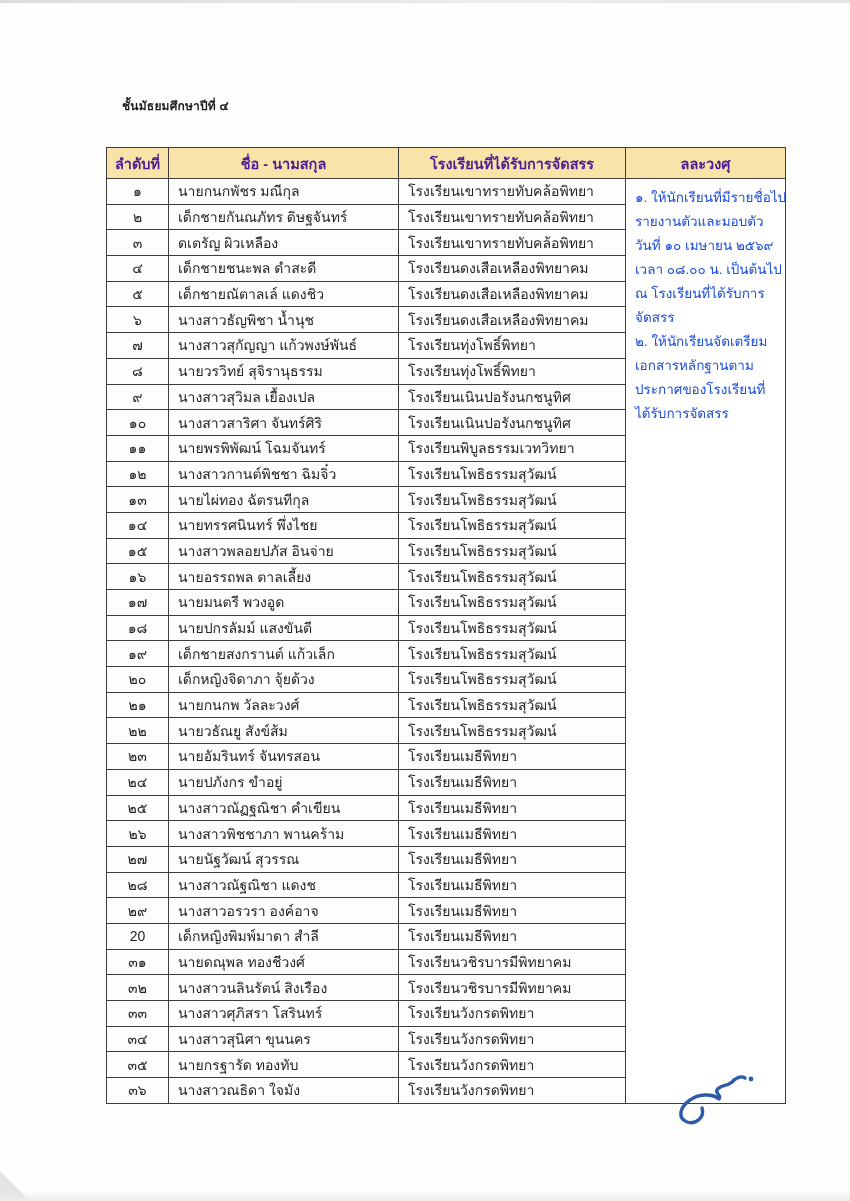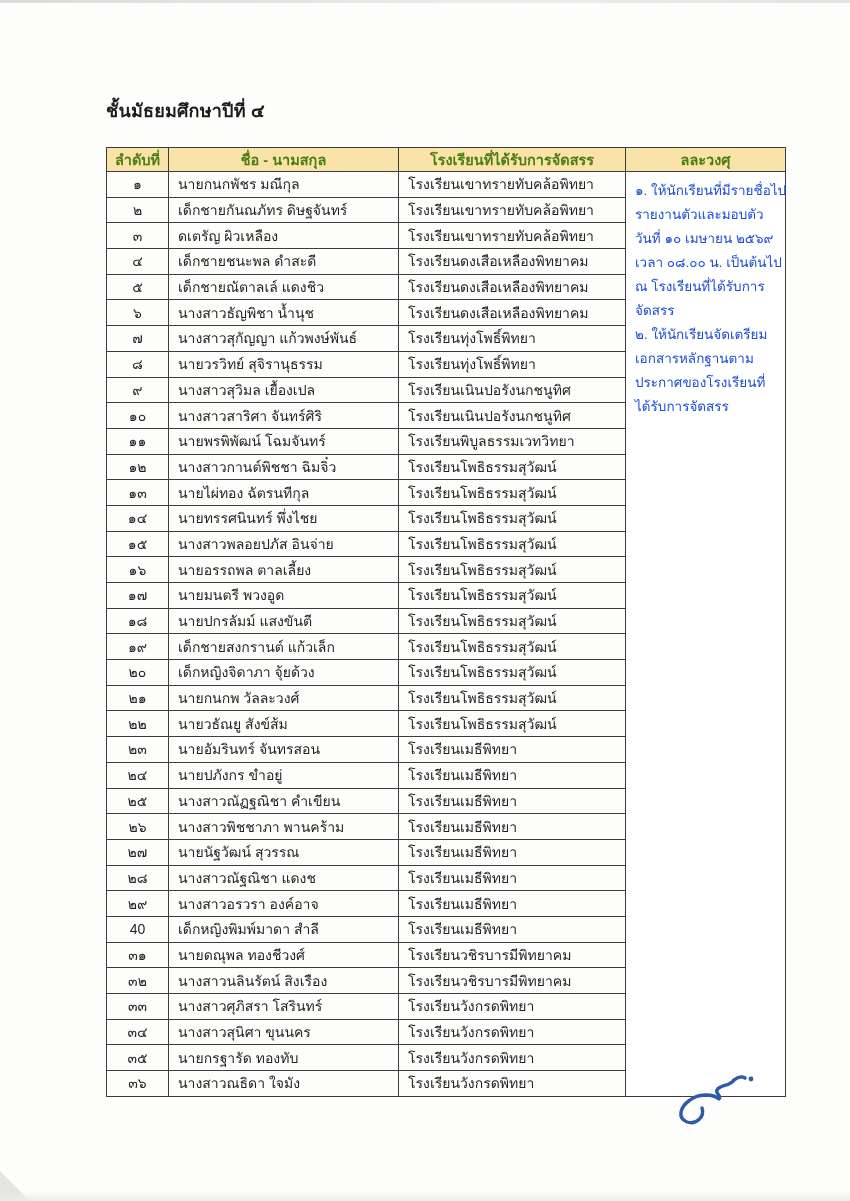--- a/index.html
+++ b/index.html
@@ -19,34 +19,34 @@
   .scan-bottom-strip {
     position:absolute; bottom:0; left:0; width:100%; height:10px;
     background:linear-gradient(to bottom,rgba(0,0,0,0),#ececea);
   }
   .scan-corner {
     position:absolute; bottom:0; left:0; width:0; height:0;
     border-left:30px solid #dedddb; border-top:30px solid transparent;
     opacity:.8;
   }
   .doc-title {
-    position:absolute; left:106px; top:96px;
-    font-size:18px; font-weight:bold; color:#1c1c1c;
+    position:absolute; left:122px; top:96px;
+    font-size:12px; font-weight:bold; color:#1c1c1c;
     letter-spacing:.2px;
   }
   table.alloc {
     position:absolute; left:106px; top:147px;
     width:679px; border-collapse:collapse; table-layout:fixed;
   }
   table.alloc th, table.alloc td {
     border:1.6px solid #3d3d3d;
   }
   table.alloc th {
-    height:24px; background:#f9e3a9;
-    font-size:14.5px; font-weight:bold; color:#4d7c0f;
+    height:31px; background:#f9e3a9;
+    font-size:14.5px; font-weight:bold; color:#4c1d95;
     text-align:center; vertical-align:middle;
   }
   td.c-no {
     height:25.7px; text-align:center; vertical-align:middle;
     font-size:14px; color:#242424;
   }
   td.c-name, td.c-school {
     height:25.7px; vertical-align:middle; padding:0 4px 0 9px;
     font-size:14px; color:#242424; white-space:nowrap; overflow:hidden;
   }
@@ -236,21 +236,21 @@
         <td class="c-no">๒๘</td>
         <td class="c-name">นางสาวณัฐณิชา แดงช</td>
         <td class="c-school">โรงเรียนเมธีพิทยา</td>
       </tr>
       <tr>
         <td class="c-no">๒๙</td>
         <td class="c-name">นางสาวอรวรา องค์อาจ</td>
         <td class="c-school">โรงเรียนเมธีพิทยา</td>
       </tr>
       <tr>
-        <td class="c-no">40</td>
+        <td class="c-no">20</td>
         <td class="c-name">เด็กหญิงพิมพ์มาดา สำลี</td>
         <td class="c-school">โรงเรียนเมธีพิทยา</td>
       </tr>
       <tr>
         <td class="c-no">๓๑</td>
         <td class="c-name">นายดณุพล ทองชีวงศ์</td>
         <td class="c-school">โรงเรียนวชิรบารมีพิทยาคม</td>
       </tr>
       <tr>
         <td class="c-no">๓๒</td>

